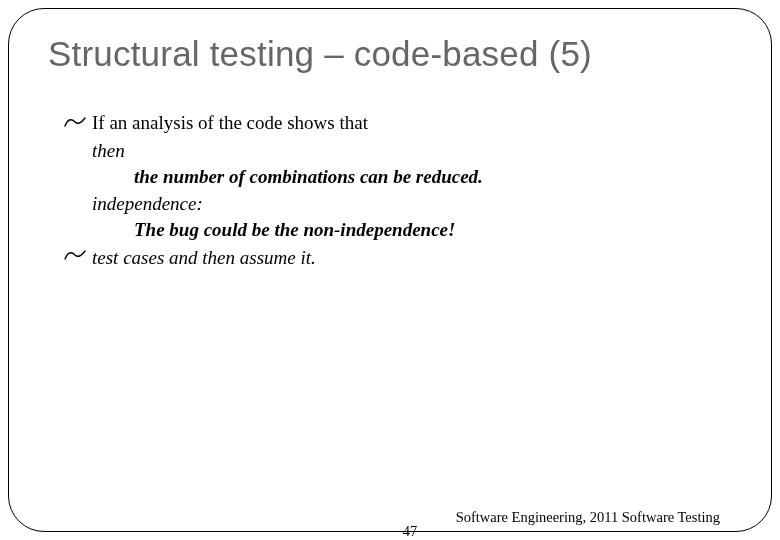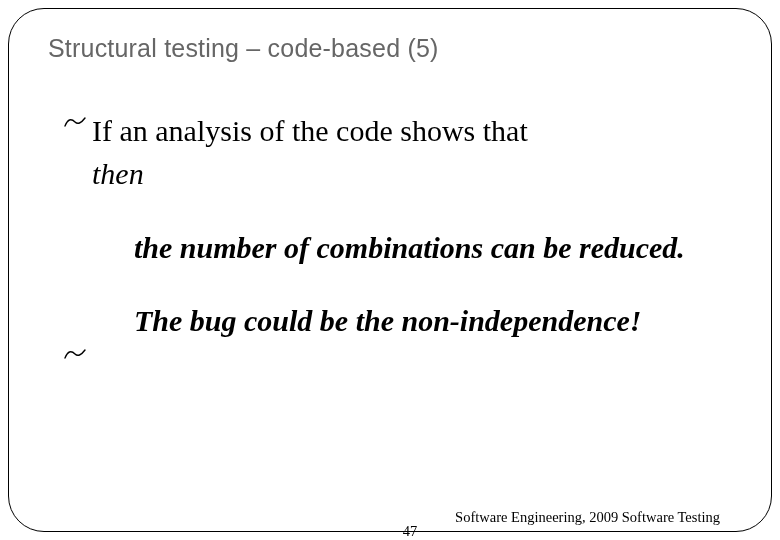--- a/index.html
+++ b/index.html
@@ -15,49 +15,49 @@
     top: 8px; left: 8px; right: 8px; bottom: 8px;
     border: 1.5px solid #000;
     border-radius: 36px;
   }
   .title {
     position: absolute;
     top: 34px;
     left: 48px;
     right: 40px;
     font-family: Arial, Helvetica, sans-serif;
-    font-size: 25px;
+    font-size: 35px;
     color: #666;
     letter-spacing: 0.2px;
   }
   .body {
     position: absolute;
     top: 110px;
     left: 64px;
     right: 48px;
-    font-size: 30px;
+    font-size: 19px;
     line-height: 1.38;
   }
   .bullet {
     position: relative;
     padding-left: 28px;
     margin-bottom: 2px;
   }
   .bullet .glyph {
     position: absolute;
     left: 0;
     top: 2px;
     font-family: "Brush Script MT", "Segoe Script", cursive;
     font-size: 24px;
     line-height: 1;
     color: #000;
   }
   .cont { padding-left: 28px; font-style: italic; }
   .indent-em { padding-left: 70px; font-style: italic; font-weight: bold; }
-  .indent-em2 { padding-left: 70px; font-style: italic; font-weight: bold; margin-top: 32px; }
+  .indent-em2 { padding-left: 70px; font-style: italic; font-weight: bold; }
   .footer {
     position: absolute;
     bottom: 14px;
     right: 60px;
     font-size: 14.5px;
     text-align: center;
     line-height: 1.1;
   }
   .pagenum {
     position: absolute;
@@ -80,27 +80,29 @@
 
     <div class="bullet">
       <span class="glyph"><svg width="22" height="18" viewBox="0 0 22 18">
             <path d="M1 12 Q5 2 11 8 Q15 12 21 4" stroke="#000" stroke-width="1.4" fill="none" stroke-linecap="round"></path>
           </svg></span>
       <span>If an analysis of the code shows that</span>
     </div>
     <div class="cont">then</div>
     <div class="indent-em2">the number of combinations can be reduced.</div>
 
+    <div class="cont">independence:</div>
     <div class="indent-em2">The bug could be the non-independence!</div>
 
     <div class="bullet">
       <span class="glyph"><svg width="22" height="18" viewBox="0 0 22 18">
             <path d="M1 12 Q5 2 11 8 Q15 12 21 4" stroke="#000" stroke-width="1.4" fill="none" stroke-linecap="round"></path>
           </svg></span>
     </div>
+    <div class="cont">test cases and then assume it.</div>
 
   </div>
 
   <div class="footer">
-    <span>Software Engineering,  2009 Software  Testing</span>
+    <span>Software Engineering,  2011 Software  Testing</span>
   </div>
   <div class="pagenum">47</div>
 </div>
 
 </body></html>

